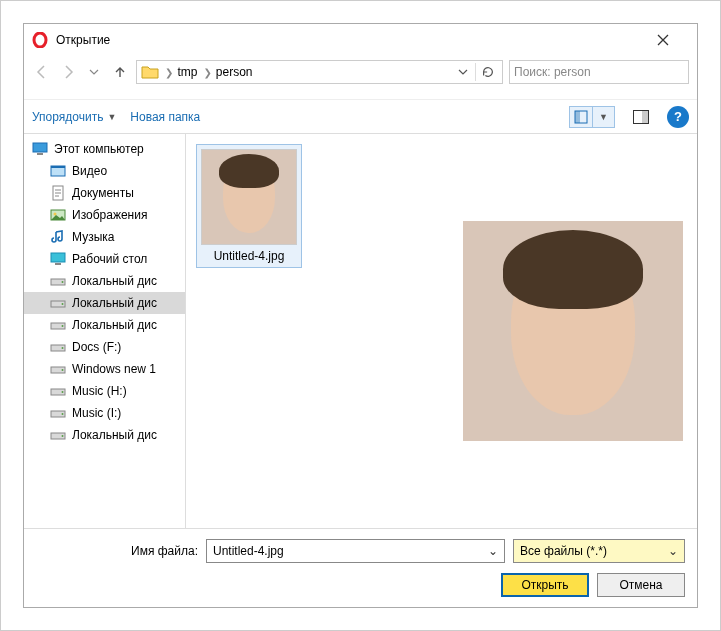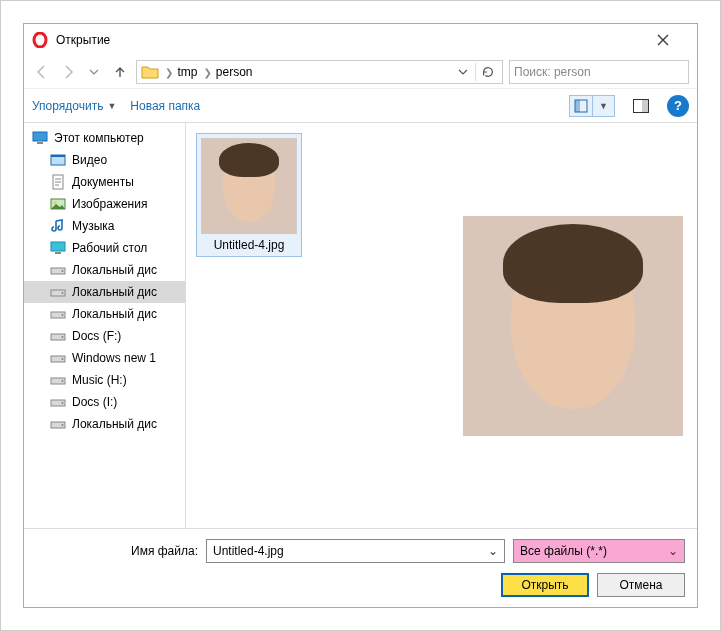--- a/index.html
+++ b/index.html
@@ -14,21 +14,21 @@
   .navbtn { width: 20px; height: 20px; display: inline-flex; align-items: center; justify-content: center; color: #666; }
   .navbtn.disabled { color: #bbb; }
   .addrbox { flex: 1; display: flex; align-items: center; border: 1px solid #ccc; height: 24px; padding: 0 4px; background: #fff; gap: 6px; }
   .addrbox .folder-icon { width: 18px; height: 18px; }
   .crumb { display: inline-flex; align-items: center; gap: 4px; font-size: 12px; }
   .crumb .sep { color: #888; font-size: 10px; }
   .addr-spacer { flex: 1; }
   .addr-actions { display: flex; align-items: center; gap: 2px; padding-left: 6px; }
   .vline { width: 1px; height: 18px; background: #ddd; }
   .searchbox { width: 180px; border: 1px solid #ccc; height: 24px; display: flex; align-items: center; padding: 0 4px; color: #888; font-size: 12px; background: #fff; }
-  .toolbar { display: flex; align-items: center; height: 34px; padding: 0 8px; gap: 14px; border-top: 1px solid #eee; }
+  .toolbar { display: flex; align-items: center; height: 34px; padding: 0 8px; gap: 14px; border-top: 1px solid #eee; margin-top: 11px; }
   .toolbar .organize { color: #1a6db3; display: inline-flex; align-items: center; gap: 4px; }
   .toolbar .newfolder { color: #1a6db3; }
   .toolbar-spacer { flex: 1; }
   .viewctl { display: inline-flex; align-items: center; border: 1px solid #9ec3e6; height: 22px; }
   .viewctl .part { width: 22px; height: 100%; display: inline-flex; align-items: center; justify-content: center; background: #e7f1fb; }
   .viewctl .part + .part { border-left: 1px solid #9ec3e6; }
   .preview-toggle { width: 24px; height: 22px; display: inline-flex; align-items: center; justify-content: center; border: 1px solid transparent; }
   .help { width: 22px; height: 22px; border-radius: 50%; background: #1979ca; color: #fff; display: inline-flex; align-items: center; justify-content: center; font-weight: bold; font-size: 13px; }
   .main { flex: 1; display: flex; min-height: 0; border-top: 1px solid #ddd; }
   .tree { width: 162px; border-right: 1px solid #ddd; overflow: hidden; padding-top: 4px; background: #fff; }
@@ -44,21 +44,21 @@
   .preview .img { width: 220px; height: 220px; background: #d9c6b8; position: relative; overflow: hidden; }
   .face { position: absolute; inset: 0; }
   .face::before {  content:""; position:absolute; left:22%; top:10%; width:56%; height:78%; background:#e8c7ad; border-radius:46% 46% 48% 48%; }
   .face::after {  content:""; position:absolute; left:18%; top:4%; width:64%; height:36%; background:#4a3726; border-radius:50% 50% 40% 40%; }
   .footer { border-top: 1px solid #ddd; padding: 10px 12px; display: flex; flex-direction: column; gap: 8px; }
   .row { display: flex; align-items: center; gap: 8px; }
   .row .lbl { width: 162px; text-align: right; font-size: 12px; }
   .combo { border: 1px solid #888; height: 24px; display: flex; align-items: center; padding: 0 2px 0 6px; font-size: 12px; background: #fff; }
   .combo .caret { margin-left: auto; width: 18px; text-align:center; color:#333; }
   .filename-combo { flex: 1; }
-  .filter-combo { width: 172px; background: #f9a8d4; }
+  .filter-combo { width: 172px; background: #fef9c3; }
   .btns { display: flex; justify-content: flex-end; gap: 8px; padding-top: 2px; }
   .btn { min-width: 88px; height: 24px; border: 1px solid #888; background: #efefef; display: inline-flex; align-items: center; justify-content: center; font-size: 12px; padding: 0 10px; gap: 4px; }
   .btn.primary { border: 2px solid #0a64ad; background: #fde047; }
   .chev { font-size: 9px; color: #555; }
   svg { display:block; }
 </style>
 </head>
 <body>
 
 <div class="window">
@@ -275,21 +275,21 @@
               </span>
               <span>Music (H:)</span>
             </div>
             <div class="tree-row child">
               <span class="ticon">
                 <svg viewBox="0 0 16 16" width="16" height="16">
                   <rect x="1" y="6" width="14" height="6" fill="#d9d9d9" stroke="#888"></rect>
                   <circle cx="12.5" cy="9" r="1" fill="#5a9e4a"></circle>
                 </svg>
               </span>
-              <span>Docs (I:)</span>
+              <span>Music (I:)</span>
             </div>
             <div class="tree-row child">
               <span class="ticon">
                 <svg viewBox="0 0 16 16" width="16" height="16">
                   <rect x="1" y="6" width="14" height="6" fill="#d9d9d9" stroke="#888"></rect>
                   <circle cx="12.5" cy="9" r="1" fill="#5a9e4a"></circle>
                 </svg>
               </span>
               <span>Локальный дис</span>
             </div>

